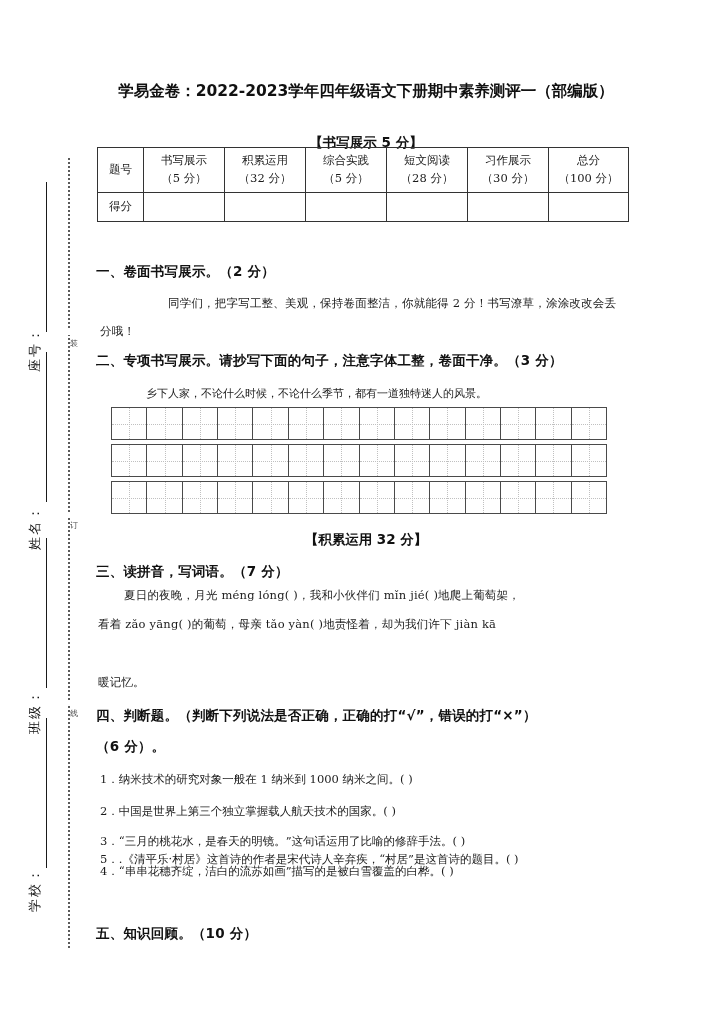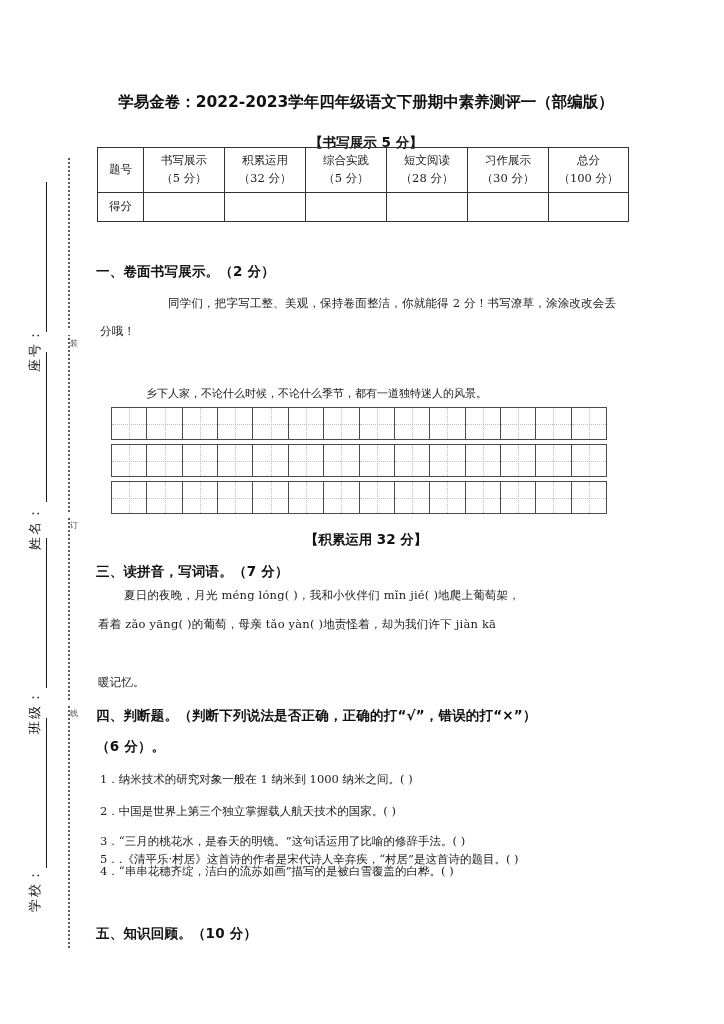--- a/index.html
+++ b/index.html
@@ -69,21 +69,21 @@
     position: absolute;
     left: 96px;
     top: 0;
     width: 628px;
     height: 1024px;
   }
 
   .doc-title {
     position: absolute;
     left: 6px;
-    top: 92px;
+    top: 81px;
     width: 528px;
     text-align: center;
     font-size: 15.5px;
     font-weight: bold;
     letter-spacing: 0px;
     white-space: nowrap;
     font-family: "DejaVu Sans", "Liberation Sans", sans-serif;
   }
   .center-head {
     position: absolute;
@@ -251,20 +251,21 @@
       <td class="c-col row-cell"></td>
       <td class="c-tot row-cell"></td>
     </tr>
   </tbody>
     </table>
 
   <div class="sec-h" style="top:263px;">一、卷面书写展示。（2 分）</div>
   <div class="body-t" style="left:28px; top:296px;margin-left:44px;">同学们，把字写工整、美观，保持卷面整洁，你就能得 2 分！书写潦草，涂涂改改会丢</div>
   <div class="body-t" style="left:4px; top:324px;">分哦！</div>
 
+  <div class="sec-h" style="top:352px;">二、专项书写展示。请抄写下面的句子，注意字体工整，卷面干净。（3 分）</div>
   <div class="body-s" style="left:50px; top:386px;">乡下人家，不论什么时候，不论什么季节，都有一道独特迷人的风景。</div>
 
   <div class="grid-wrap" style="top:407px;">
     <div class="grid-row">
       <div class="gcell"></div>
         <div class="gcell"></div>
         <div class="gcell"></div>
         <div class="gcell"></div>
         <div class="gcell"></div>
         <div class="gcell"></div>

